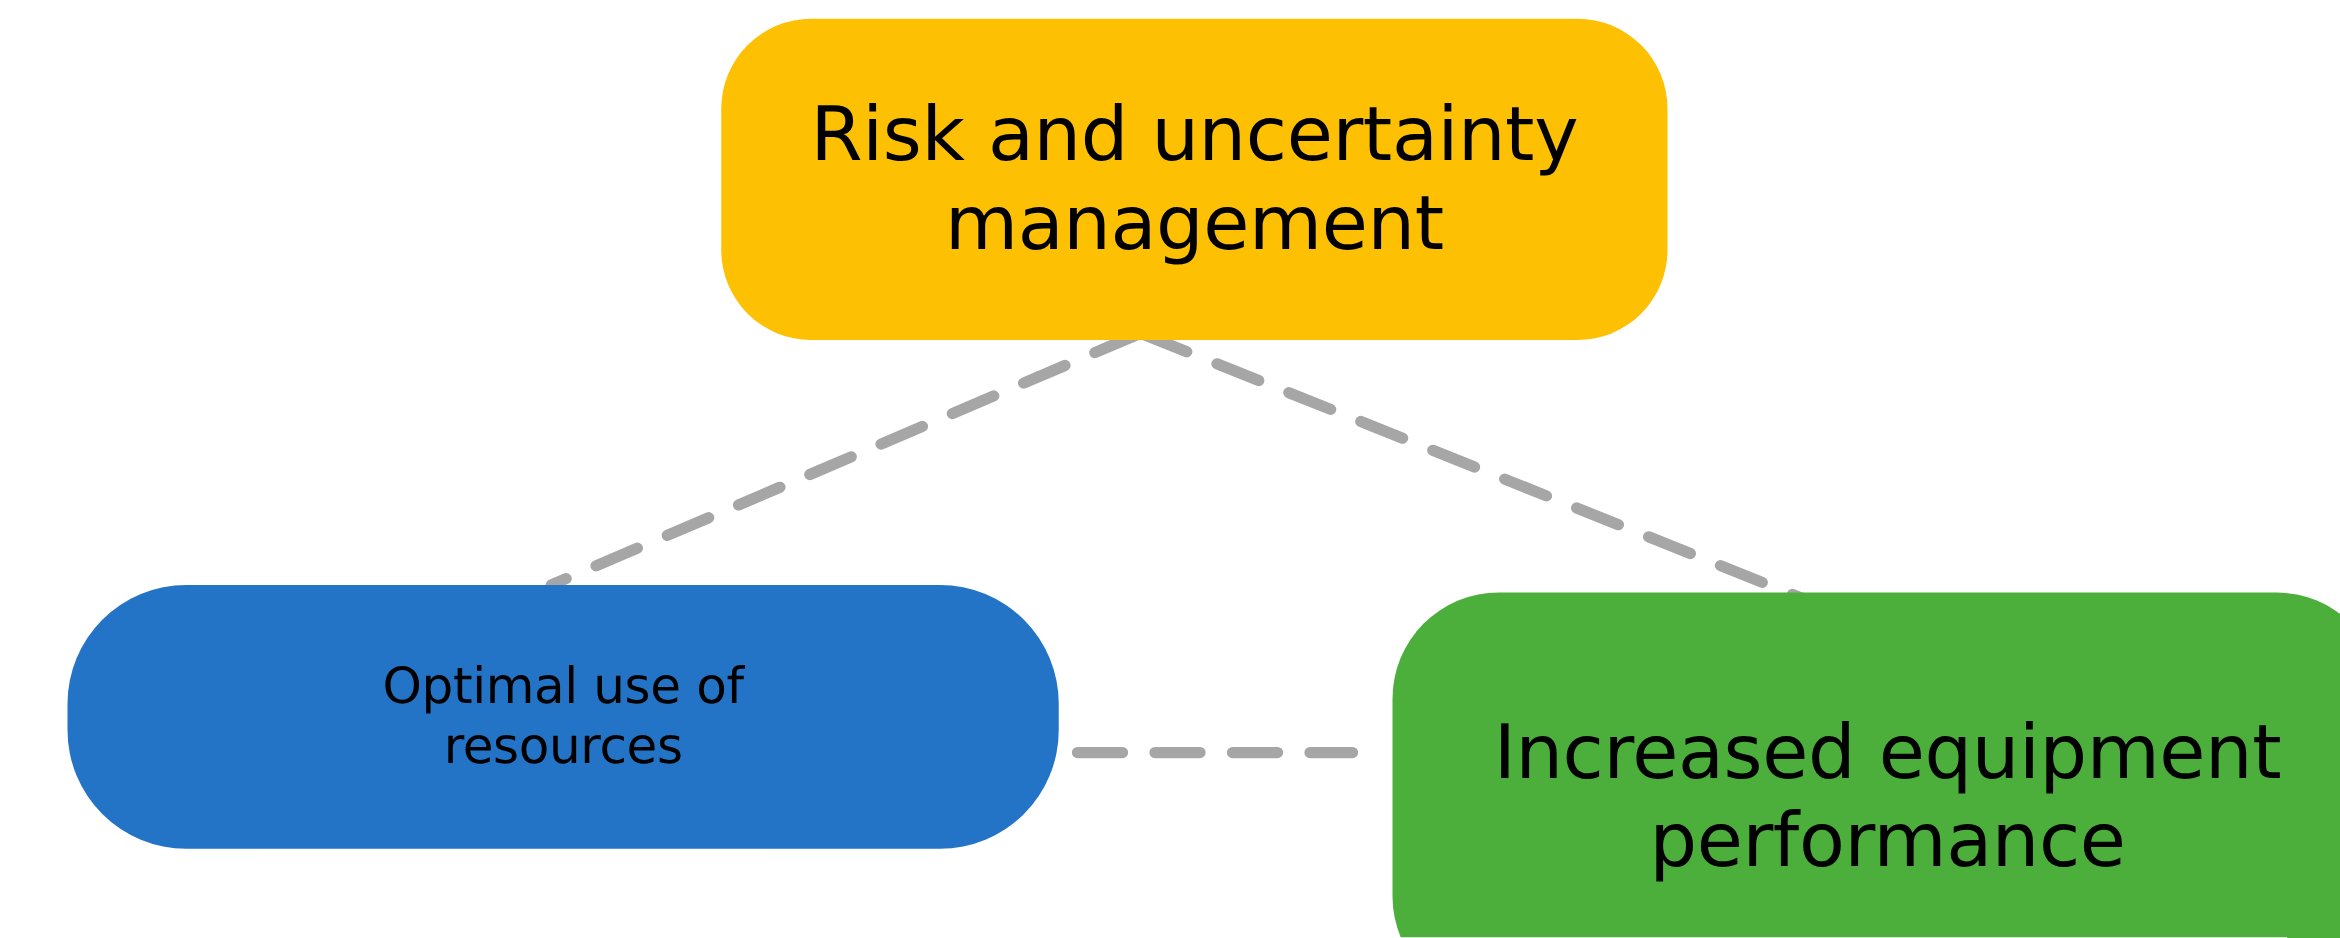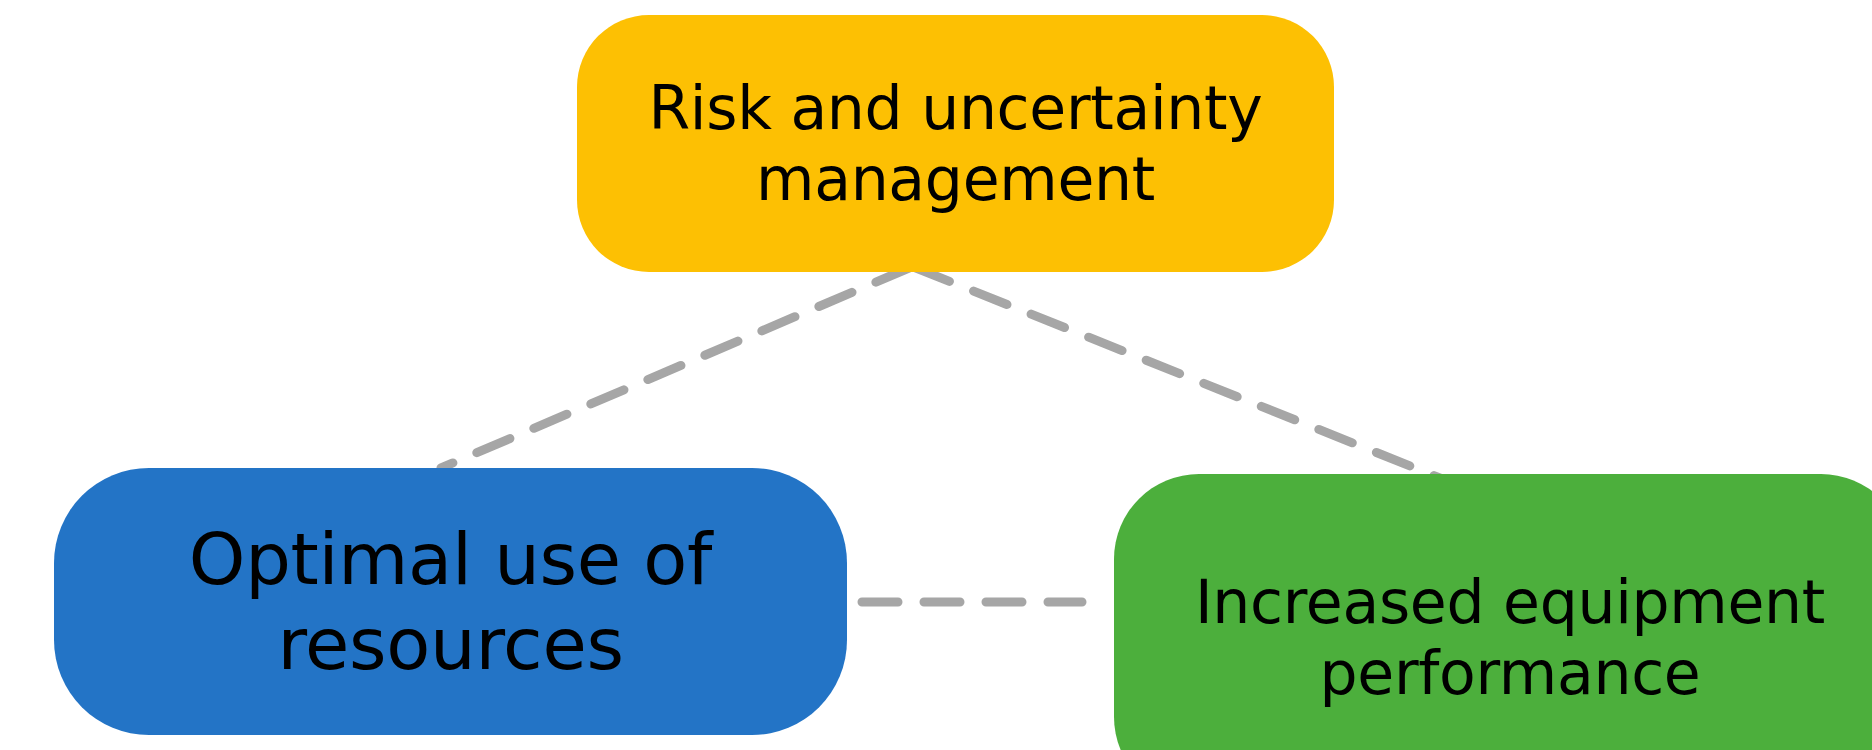--- a/index.html
+++ b/index.html
@@ -48,24 +48,24 @@
     height: 257px;
     background: #FDC003;
     border-radius: 72px;
     font-size: 60px;
     padding: 0 46px;
   }
   #node-resources {
     left: 10px;
     top: 468px;
     width: 793px;
-    height: 267px;
+    height: 211px;
     background: #2374C6;
     border-radius: 95px;
-    font-size: 72px;
+    font-size: 40px;
     padding: 0 40px;
   }
   #node-performance {
     left: 1070px;
     top: 474px;
     width: 792px;
     height: 328px;
     background: #4CAF3C;
     border-radius: 85px;
     font-size: 60px;

